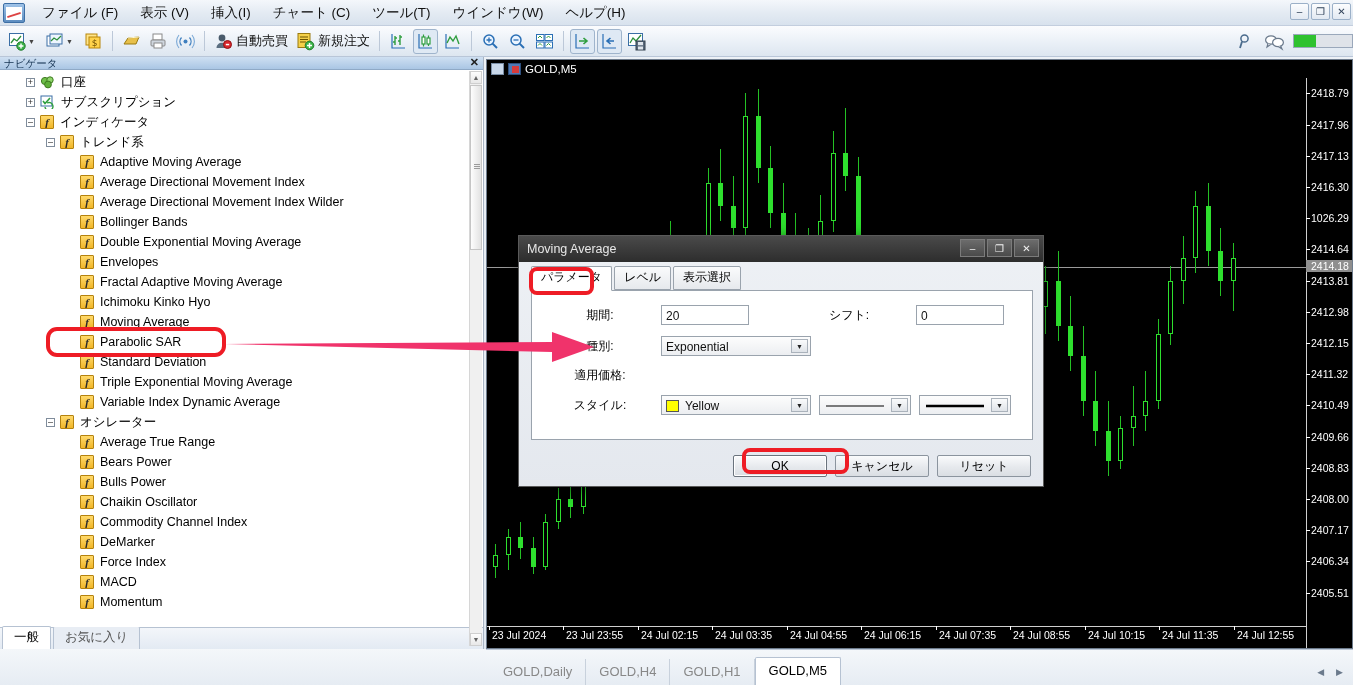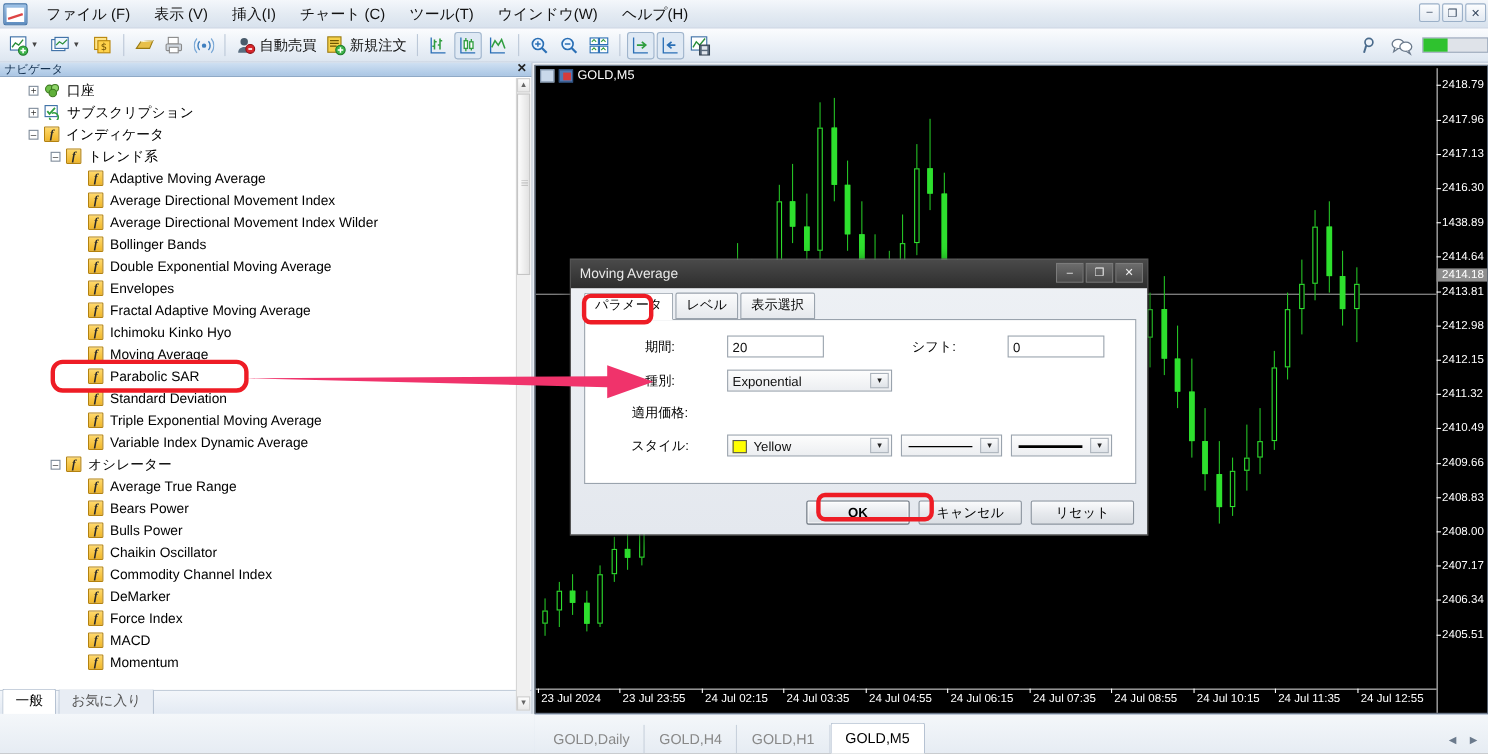--- a/index.html
+++ b/index.html
@@ -164,21 +164,21 @@
   }
   .candle { position: absolute; }
   .candle .wick { position: absolute; left: 2px; width: 1px; background: #24c024; }
   .candle .body { position: absolute; left: 0; width: 5px; border: 1px solid #2ee02e; background: #000;}
   .candle .body.filled { background: #2ee02e; }
 
   .cross-h {
     position: absolute; left: 0; right: 0; height: 1px; background: #9a9a9a;
   }
   .price-axis {
-    position: absolute; right: 0; top: 2px; bottom: 0; width: 46px;
+    position: absolute; right: 0; top: 18px; bottom: 0; width: 46px;
     border-left: 1px solid #cfcfcf;
   }
   .ptick {
     position: absolute; right: 0; color: #fff; font-size: 10.5px;
     padding-left: 5px; white-space: nowrap; width: 46px;
   }
   .ptick::before {
     content: ""; position: absolute; left: 0; top: 6px; width: 4px; height: 1px; background: #fff;
   }
   .ptick.current {
@@ -265,21 +265,21 @@
     font-size: 7px; color: #222; text-align: center; line-height: 13px;
   }
   .swatch { width: 13px; height: 12px; border: 1px solid #555; display: inline-block; vertical-align: -2px; margin-right: 6px; }
   .dbuttons { position: absolute; right: 12px; bottom: 9px; display: flex; gap: 8px; }
   .dbtn {
     width: 94px; height: 22px; border: 1px solid #8b949e;
     background: linear-gradient(to bottom,#fafbfc 0%,#e6e9ed 55%,#dadee3 100%);
     font-size: 12px; color: #000; display: flex; align-items: center; justify-content: center;
     border-radius: 2px;
   }
-  .dbtn.default { border: 1px solid #6a737d; box-shadow: inset 0 0 0 1px #fff; font-weight: bold; }
+  .dbtn.default { border: 1px solid #6a737d; box-shadow: inset 0 0 0 1px #fff; }
 
   
   .anno-box {
     position: absolute; border: 4px solid #ee1c25; border-radius: 11px;
     pointer-events: none; z-index: 50;
   }
   .anno-text {
     position: absolute; z-index: 50; color: #ee1c25; font-weight: bold;
     font-size: 30px; letter-spacing: -1px;
     -webkit-text-stroke: 3px #fff; paint-order: stroke fill;
@@ -945,21 +945,21 @@
           <div class="wick" style="top:165.3900709219732px;height:67.65957446809239px"></div>
           <div class="body" style="top:180.42553191488452px;height:22.553191489358454px"></div>
         </div>
       </div>
 
     <div class="price-axis" id="price-axis">
         <div class="ptick" style="top: 9.41135px;">2418.79</div>
         <div class="ptick" style="top: 40.6099px;">2417.96</div>
         <div class="ptick" style="top: 71.8085px;">2417.13</div>
         <div class="ptick" style="top: 103.007px;">2416.30</div>
-        <div class="ptick" style="top: 134.206px;">1438.89</div>
+        <div class="ptick" style="top: 134.206px;">1026.29</div>
         <div class="ptick" style="top: 165.404px;">2414.64</div>
         <div class="ptick" style="top: 196.603px;">2413.81</div>
         <div class="ptick" style="top: 227.801px;">2412.98</div>
         <div class="ptick" style="top: 259px;">2412.15</div>
         <div class="ptick" style="top: 290.199px;">2411.32</div>
         <div class="ptick" style="top: 321.397px;">2410.49</div>
         <div class="ptick" style="top: 352.596px;">2409.66</div>
         <div class="ptick" style="top: 383.794px;">2408.83</div>
         <div class="ptick" style="top: 414.993px;">2408.00</div>
         <div class="ptick" style="top: 446.191px;">2407.17</div>

